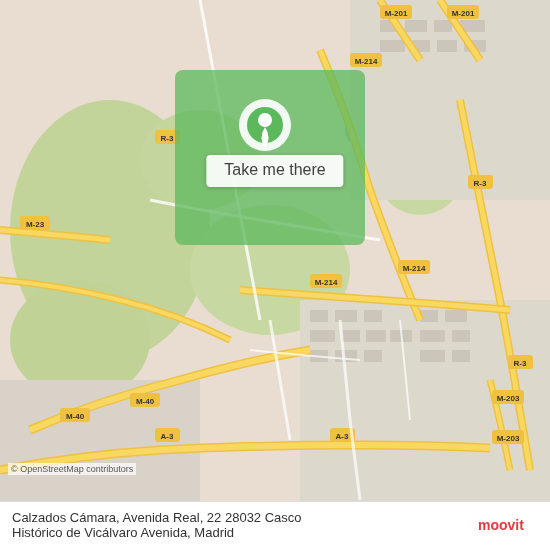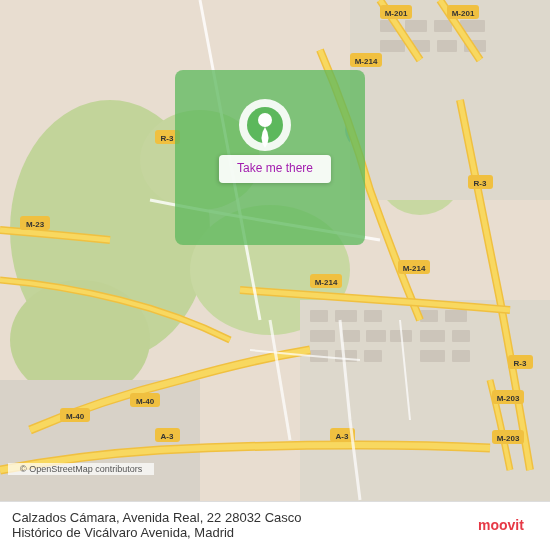--- a/index.html
+++ b/index.html
@@ -48,41 +48,41 @@
       font-weight: 400;
     }
 
     .attribution {
       position: absolute;
       bottom: 75px;
       left: 8px;
       font-size: 9px;
       color: #555;
       background: rgba(255,255,255,0.7);
-      padding: 1px 12px;
+      padding: 1px 3px;
     }
 
     .moovit-logo {
       display: flex;
       align-items: center;
       margin-left: 4px;
     }
 
     
     .cta-overlay {
       position: absolute;
       top: 155px;
       left: 50%;
       transform: translateX(-50%);
       background: rgba(255,255,255,0.92);
       border-radius: 4px;
       padding: 6px 18px 8px 18px;
-      font-size: 12px;
+      font-size: 16px;
       font-weight: 500;
-      color: #a21caf;
+      color: #404040;
       white-space: nowrap;
       box-shadow: 0 1px 4px rgba(0,0,0,0.2);
     }
   </style>
 </head>
 <body>
 
 <div class="map-container">
 
   <svg class="map-bg" viewBox="0 0 550 550" xmlns="http://www.w3.org/2000/svg">

